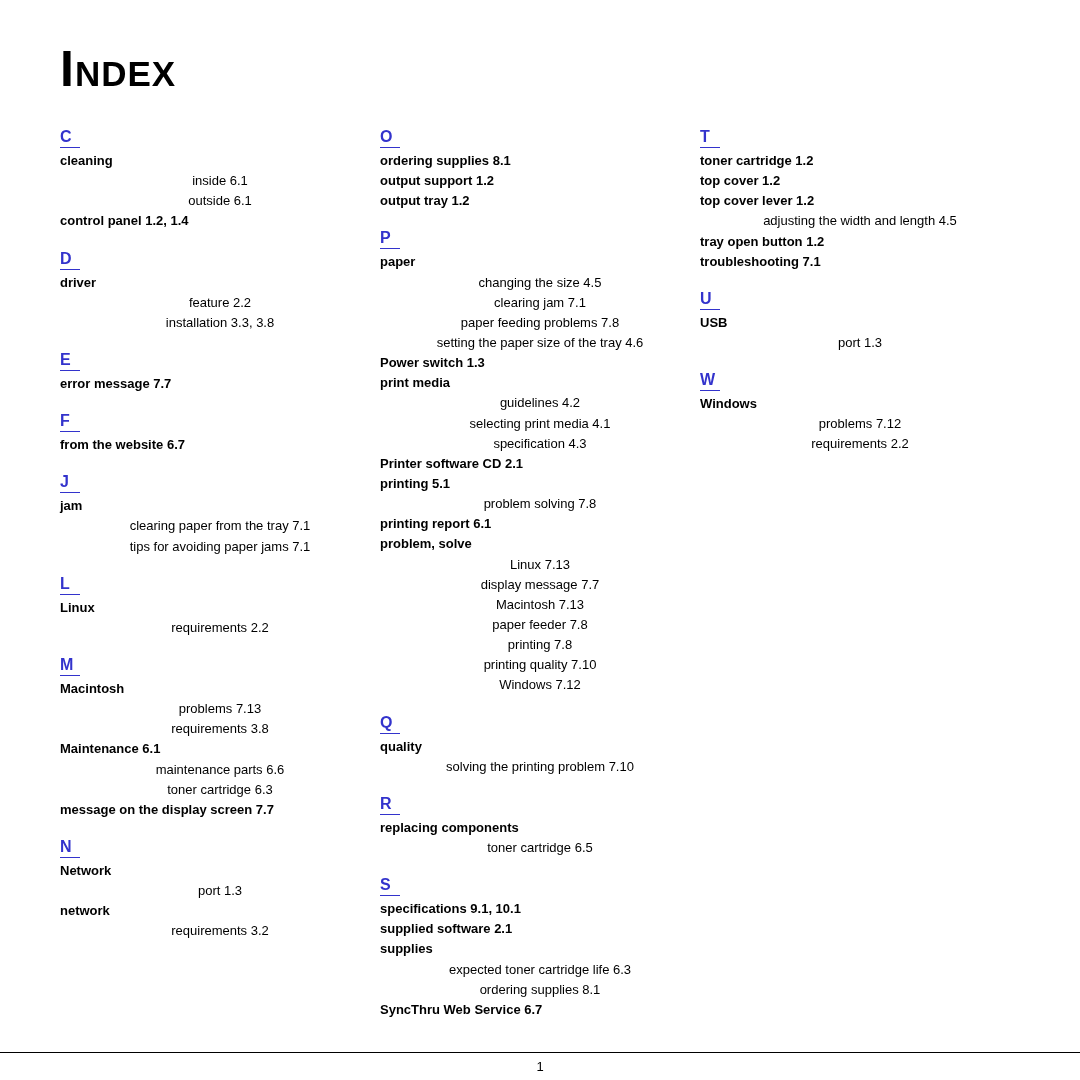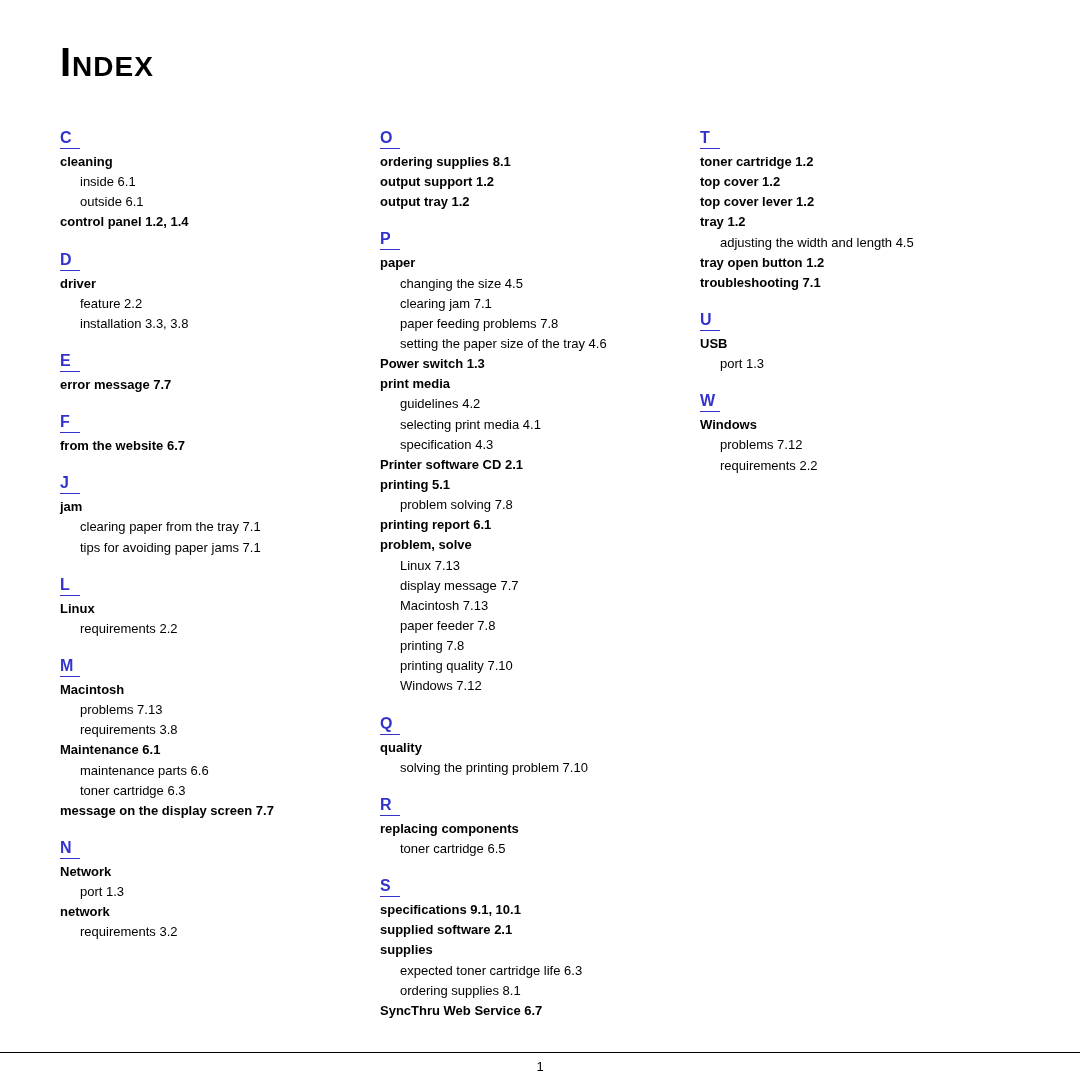--- a/index.html
+++ b/index.html
@@ -12,25 +12,25 @@
       color: #000;
       overflow: hidden;
     }
     .page {
       width: 1080px;
       height: 1080px;
       padding: 40px 60px 30px 60px;
       position: relative;
     }
     h1.index-title {
-      font-size: 40px;
+      font-size: 50px;
       font-weight: bold;
       font-variant: small-caps;
       color: #000;
-      margin-bottom: 44px;
+      margin-bottom: 30px;
       letter-spacing: 1px;
     }
     .columns {
       display: flex;
       gap: 0;
       width: 100%;
     }
     .col {
       flex: 1;
       padding-right: 20px;
@@ -51,20 +51,21 @@
     .entry {
       line-height: 1.55;
     }
     .entry .term {
       display: block;
       font-weight: bold;
     }
     .entry .sub {
       display: block;
       padding-left: 20px;
+      text-align: center;
     }
     .footer-bar {
       position: absolute;
       bottom: 0;
       left: 0;
       right: 0;
       border-top: 1px solid #000;
       text-align: center;
       padding: 6px 0;
       font-size: 13px;
@@ -214,22 +215,20 @@
           </div></div>
       </div>
       <div class="col">
         <div class="section"><div class="section-letter">T</div><div class="entry">
             <span class="term">toner cartridge  1.2</span>
           </div><div class="entry">
             <span class="term">top cover  1.2</span>
           </div><div class="entry">
             <span class="term">top cover lever  1.2</span>
           </div><div class="entry">
-            <span class="term">tray  1.2</span>
-          </div><div class="entry">
             <span class="sub">adjusting the width and length  4.5</span>
           </div><div class="entry">
             <span class="term">tray open button  1.2</span>
           </div><div class="entry">
             <span class="term">troubleshooting  7.1</span>
           </div></div>
         <div class="section"><div class="section-letter">U</div><div class="entry">
             <span class="term">USB</span>
           </div><div class="entry">
             <span class="sub">port  1.3</span>

